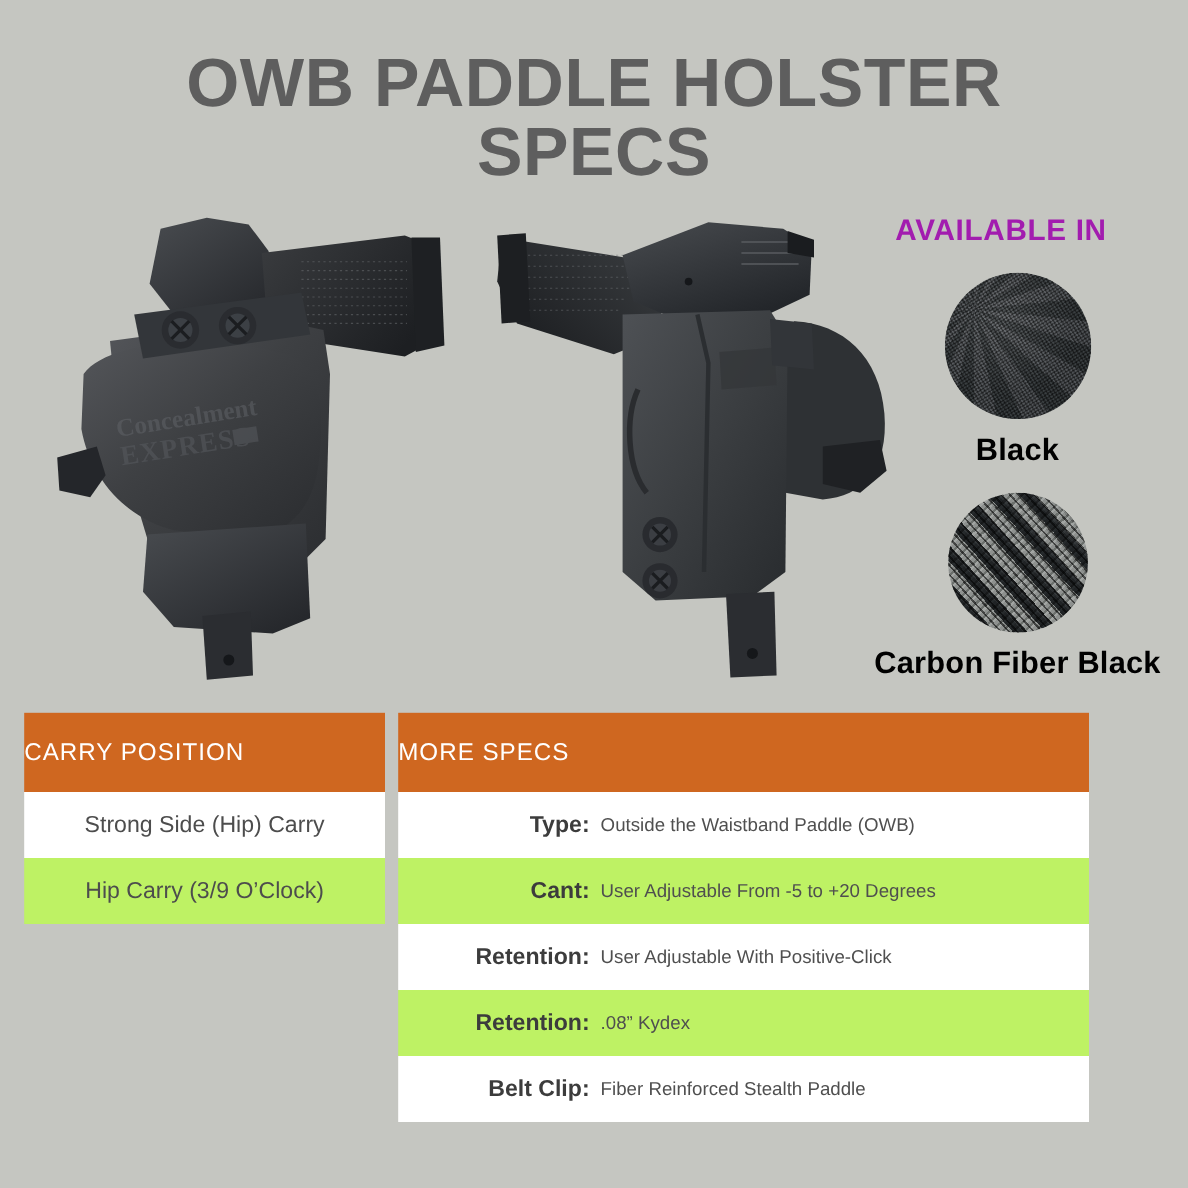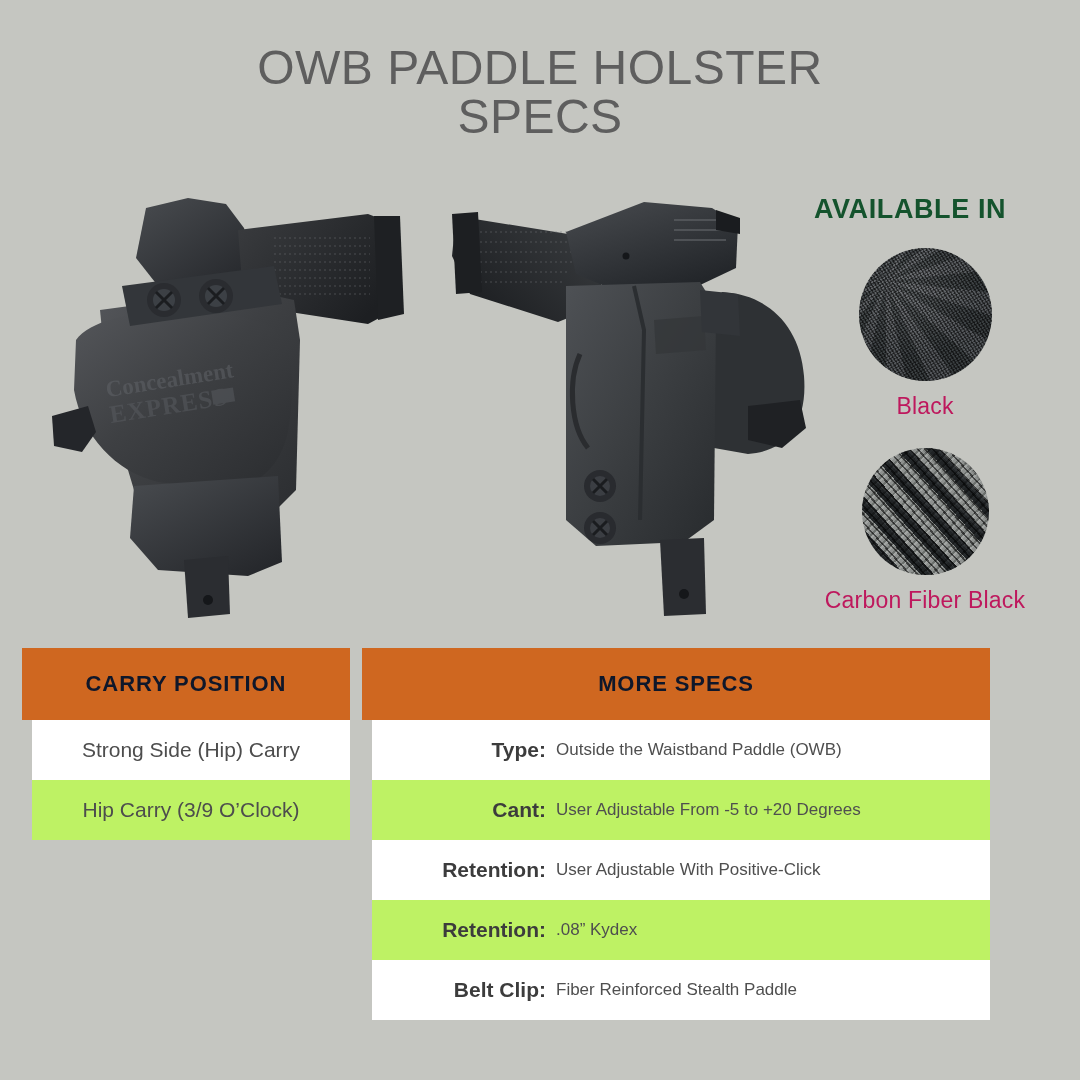--- a/index.html
+++ b/index.html
@@ -14,22 +14,22 @@
   }
 
   
   #title {
     position: absolute;
     top: 44px;
     left: 0;
     width: 1080px;
     text-align: center;
     color: #5e5e5e;
-    font-size: 48px;
-    font-weight: normal;
+    font-size: 62px;
+    font-weight: bold;
     line-height: 1.02;
     letter-spacing: 0.5px;
   }
   #title .l2 { display: block; }
 
   
   .photo {
     position: absolute;
     overflow: hidden;
   }
@@ -38,21 +38,21 @@
 
   .holster-svg { width: 100%; height: 100%; display: block; }
 
   
   #available-heading {
     position: absolute;
     top: 194px;
     left: 760px;
     width: 300px;
     text-align: center;
-    color: #14532d;
+    color: #a21caf;
     font-size: 27px;
     font-weight: bold;
     letter-spacing: 0.6px;
   }
 
   .swatch-group { position: absolute; width: 300px; left: 775px; text-align: center; }
   #swatch-black-group  { top: 248px; }
   #swatch-carbon-group { top: 448px; }
 
   .swatch-circle {
@@ -100,51 +100,49 @@
     position: absolute; inset: -20%;
     background: repeating-linear-gradient(-44deg,
         rgba(255,255,255,0.00) 0px, rgba(255,255,255,0.00) 3px,
         rgba(255,255,255,0.18) 3px, rgba(255,255,255,0.18) 5px,
         rgba(0,0,0,0.30) 5px, rgba(0,0,0,0.30) 7px);
     mix-blend-mode: overlay;
   }
 
   .swatch-label {
     margin-top: 12px;
-    color: #be185d;
-    font-size: 23px;
-    font-weight: normal;
+    color: #000000;
+    font-size: 28px;
+    font-weight: bold;
     letter-spacing: 0.2px;
     white-space: nowrap;
   }
 
   
   .spec-table { position: absolute; }
   #carry-table { left: 22px;  top: 648px; width: 328px; }
   #specs-table { left: 362px; top: 648px; width: 628px; }
 
   .table-header {
     background: #cf6720;
-    color: #0f172a;
+    color: #ffffff;
     font-size: 22px;
-    font-weight: bold;
+    font-weight: normal;
     letter-spacing: 0.9px;
-    text-align: center;
     height: 72px;
     line-height: 72px;
   }
 
   .t-row {
     height: 60px;
     display: flex;
     align-items: center;
     font-size: 21px;
     color: #4d4d4d;
     background: #ffffff;
-    margin-left: 10px;
   }
   .t-row.alt { background: #bef264; }
 
   
   #carry-table .t-row { justify-content: center; }
   #carry-table .t-row .cell { white-space: nowrap; }
 
   
   #specs-table .t-row { padding-left: 40px; }
   #specs-table .spec-label {

